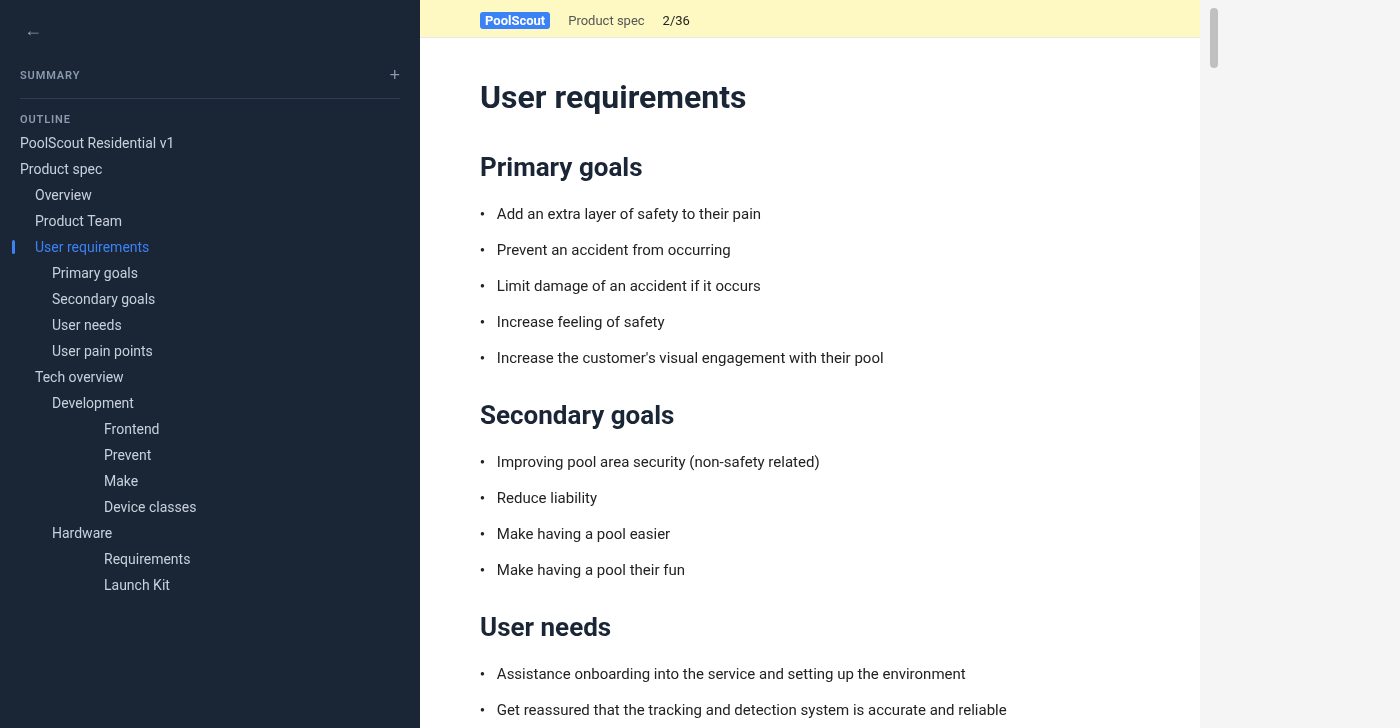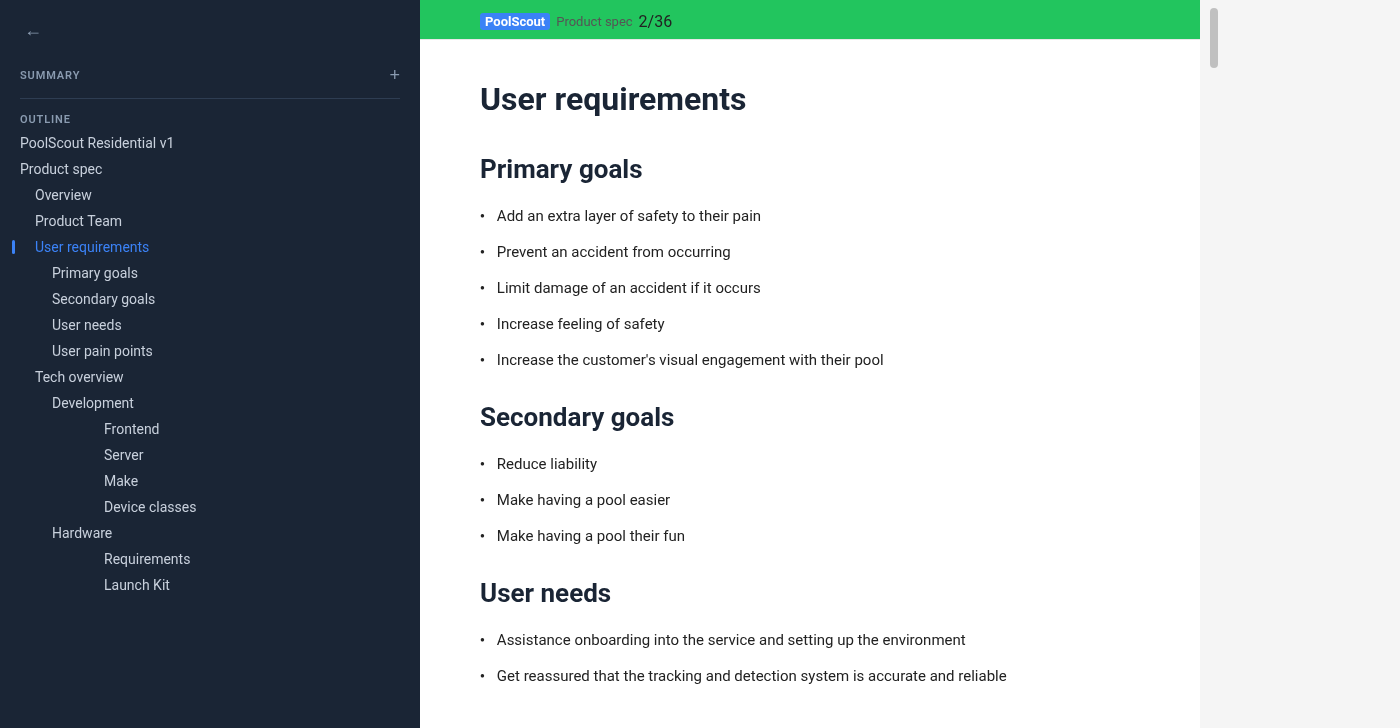--- a/index.html
+++ b/index.html
@@ -123,22 +123,22 @@
       max-width: 780px;
     }
 
     .doc-header {
       padding: 12px 60px 8px 60px;
       border-bottom: 1px solid #e8e8e8;
       font-size: 13px;
       color: #444;
       display: flex;
       align-items: center;
-      gap: 6px;
-      background: #22c55e;
+      gap: 18px;
+      background: #fef9c3;
       position: sticky;
       top: 0;
       z-index: 10;
     }
 
     .doc-brand {
       background: #3b82f6;
       color: white;
       font-weight: 700;
       padding: 1px 5px;
@@ -146,21 +146,21 @@
       font-size: 13px;
     }
 
     .doc-title-breadcrumb {
       color: #555;
       font-size: 13px;
     }
 
     .doc-page {
       color: #222;
-      font-size: 16px;
+      font-size: 13px;
     }
 
     .doc-content {
       padding: 40px 60px 60px 60px;
     }
 
     .page-title {
       font-size: 32px;
       font-weight: 700;
       color: #1a2535;
@@ -238,21 +238,21 @@
       <div class="nav-item level-2">Overview</div>
       <div class="nav-item level-2">Product Team</div>
       <div class="nav-item level-2 active">User requirements</div>
       <div class="nav-item level-3">Primary goals</div>
       <div class="nav-item level-3">Secondary goals</div>
       <div class="nav-item level-3">User needs</div>
       <div class="nav-item level-3">User pain points</div>
       <div class="nav-item level-2">Tech overview</div>
       <div class="nav-item level-3">Development</div>
       <div class="nav-item level-4">Frontend</div>
-      <div class="nav-item level-4">Server</div>
+      <div class="nav-item level-4">Prevent</div>
       <div class="nav-item level-4">Make</div>
       <div class="nav-item level-4">Device classes</div>
       <div class="nav-item level-3">Hardware</div>
       <div class="nav-item level-4">Requirements</div>
       <div class="nav-item level-4">Launch Kit</div>
     </nav>
 </div>
 
 <div class="main-wrapper">
   <div class="doc-container">
@@ -272,20 +272,21 @@
             <li>Add an extra layer of safety to their pain</li>
             <li>Prevent an accident from occurring</li>
             <li>Limit damage of an accident if it occurs</li>
             <li>Increase feeling of safety</li>
             <li>Increase the customer's visual engagement with their pool</li>
           </ul>
         </div>
         <div>
           <h2 class="section-title">Secondary goals</h2>
           <ul class="bullet-list">
+            <li>Improving pool area security (non-safety related)</li>
             <li>Reduce liability</li>
             <li>Make having a pool easier</li>
             <li>Make having a pool their fun</li>
           </ul>
         </div>
         <div>
           <h2 class="section-title">User needs</h2>
           <ul class="bullet-list">
             <li>Assistance onboarding into the service and setting up the environment</li>
             <li>Get reassured that the tracking and detection system is accurate and reliable</li>

